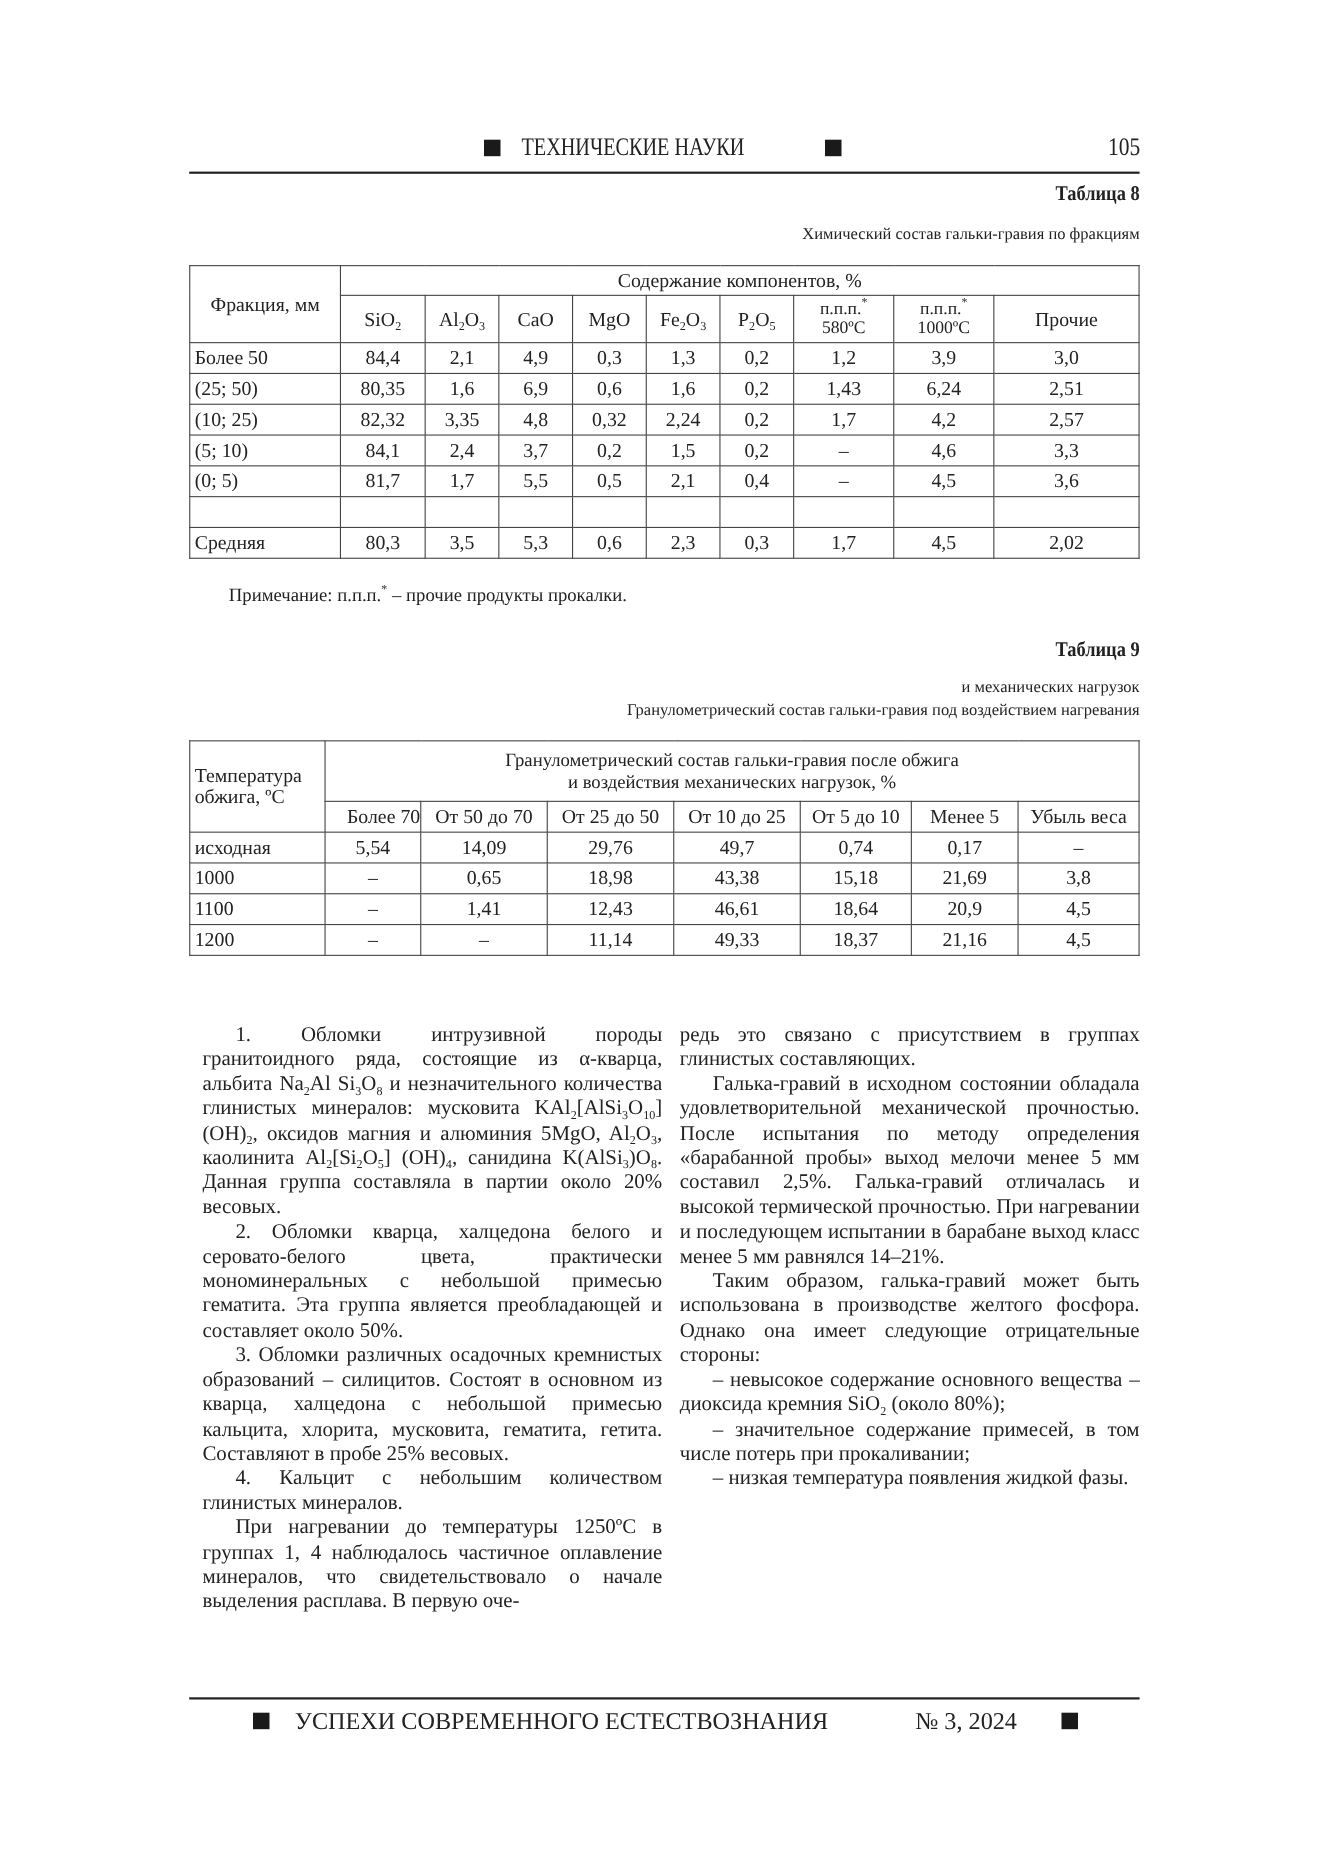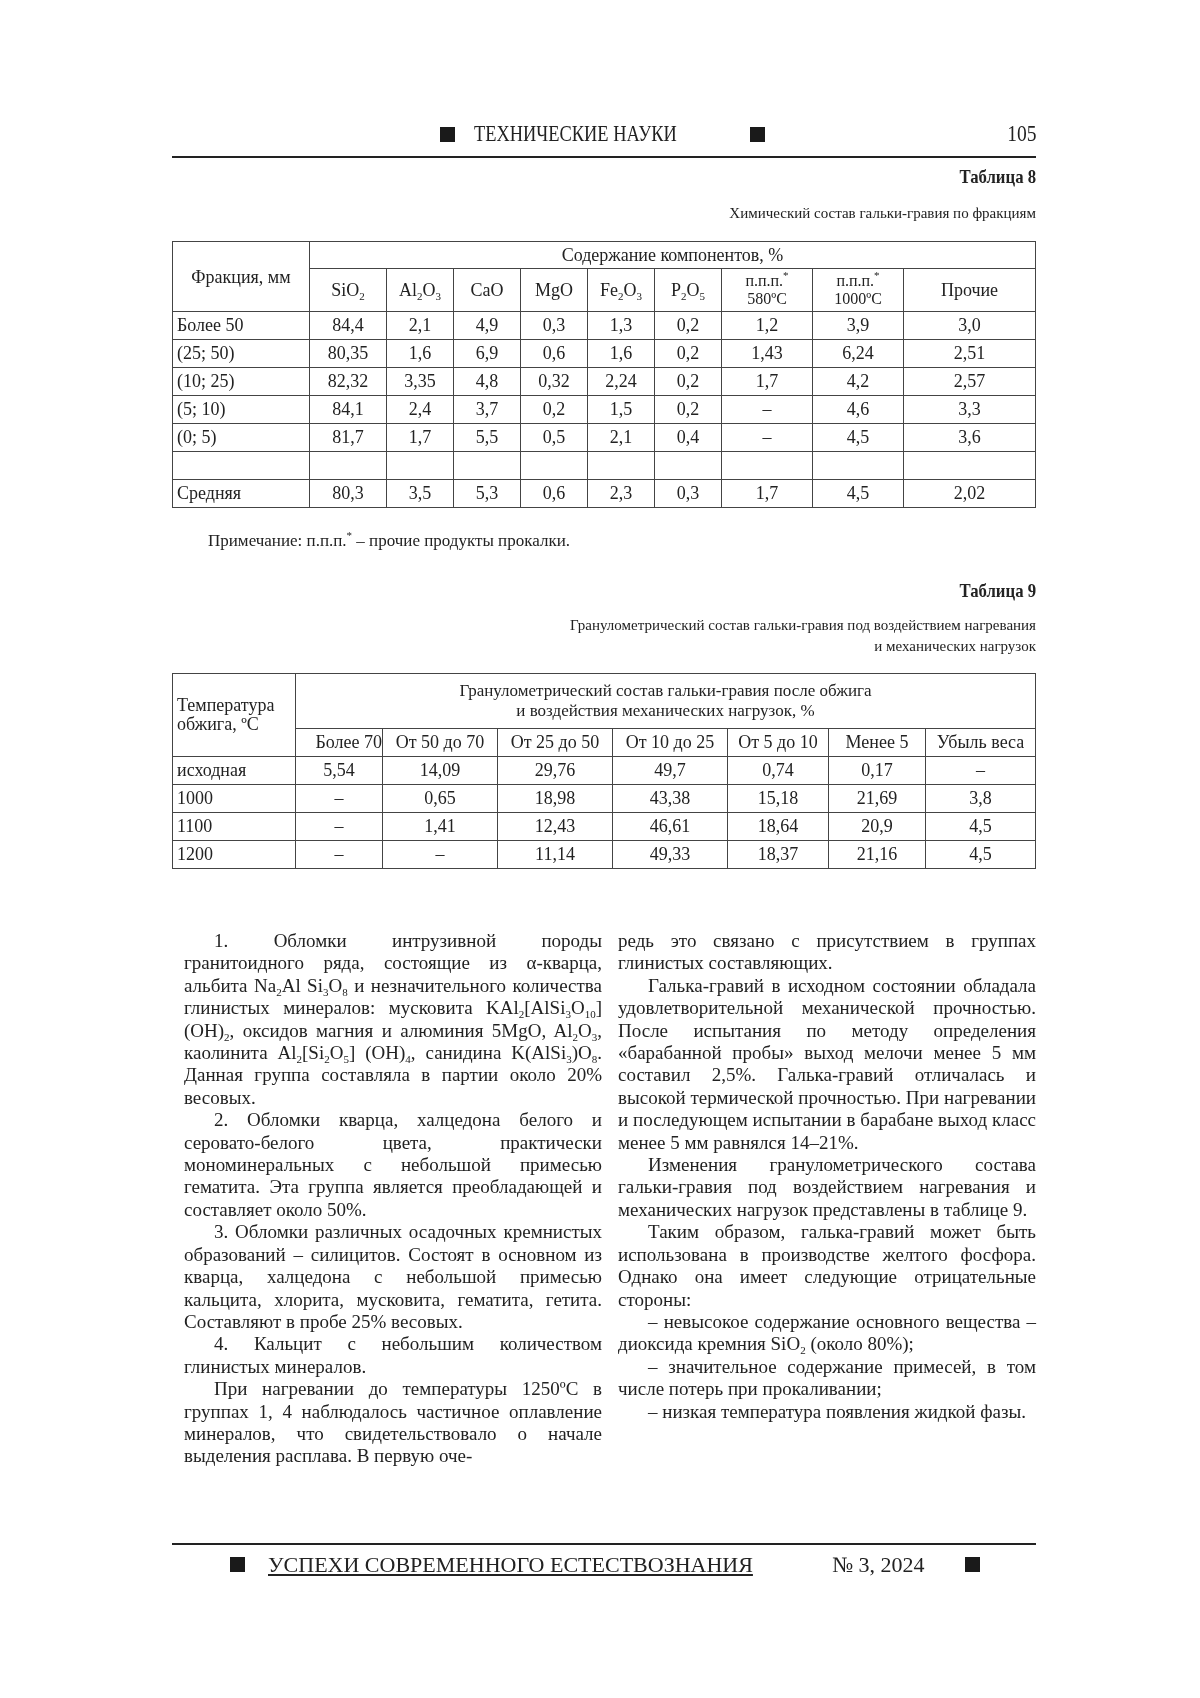--- a/index.html
+++ b/index.html
@@ -23,21 +23,21 @@
   sub { font-size:11px; vertical-align:-4px; line-height:0; }
   sup { font-size:11px; vertical-align:7px; line-height:0; }
   .note { position:absolute; left:36px; font-size:17px; }
   .col { position:absolute; width:418px; font-size:19px; line-height:22.4px; text-align:justify; }
   .col p { margin:0; text-indent:30px; }
   .col p.noind { text-indent:0; }
   .rule-bot { position:absolute; top:1543px; left:0; width:864px; height:2px; background:#222; }
   .footer { position:absolute; top:1552px; left:0; width:864px; height:30px; }
   .footer .sq1 { left:58px; top:5px; }
   .footer .sq2 { left:793px; top:5px; }
-  .footer .ftxt { position:absolute; left:96px; top:0px; font-size:22px; white-space:nowrap;text-decoration:underline; }
+  .footer .ftxt { position:absolute; left:96px; top:0px; font-size:22px; white-space:nowrap; }
   .footer .fissue { position:absolute; left:660px; top:0px; font-size:22px; white-space:nowrap; }
 </style>
 </head>
 <body>
 
 <div class="page">
 
   <div class="header">
     <span class="sq sq1"></span>
     <span class="ttl">ТЕХНИЧЕСКИЕ НАУКИ</span>
@@ -152,22 +152,22 @@
     </tr>
   </tbody>
     </table>
 
   <div class="note" style="top:531px;text-align:right;">
     <span>Примечание: п.п.п.</span><sup>*</sup><span> – прочие продукты прокалки.</span>
   </div>
 
   <div class="tbl-label" style="top:580px;">Таблица 9</div>
   <div class="caption" style="top:615px;">
+    <div>и механических нагрузок</div>
     <div>Гранулометрический состав гальки-гравия под воздействием нагревания</div>
-    <div>и механических нагрузок</div>
   </div>
 
   <table class="t t9" style="top:673px;">
     <tbody>
         <tr>
       <td rowspan="2" class="l" style="width:118px; line-height:19px;">Температура обжига, ºC</td>
       <td colspan="7" style="height:54px; line-height:20px; font-size:17px;">
         <div>Гранулометрический состав гальки-гравия после обжига</div>
         <div>и воздействия механических нагрузок, %</div>
       </td>
@@ -228,21 +228,20 @@
     <p><span>1. Обломки интрузивной породы гранитоидного ряда, состоящие из α-кварца, альбита Na</span><sub>2</sub><span>Al Si</span><sub>3</sub><span>O</span><sub>8</sub><span> и незначительного количества глинистых минералов: мусковита KAl</span><sub>2</sub><span>[AlSi</span><sub>3</sub><span>O</span><sub>10</sub><span>](OH)</span><sub>2</sub><span>, оксидов магния и алюминия 5MgO, Al</span><sub>2</sub><span>O</span><sub>3</sub><span>, каолинита Al</span><sub>2</sub><span>[Si</span><sub>2</sub><span>O</span><sub>5</sub><span>] (OH)</span><sub>4</sub><span>, санидина K(AlSi</span><sub>3</sub><span>)O</span><sub>8</sub><span>. Данная группа составляла в партии около 20% весовых.</span></p>
     <p>2. Обломки кварца, халцедона белого и серовато-белого цвета, практически мономинеральных с небольшой примесью гематита. Эта группа является преобладающей и составляет около 50%.</p>
     <p>3. Обломки различных осадочных кремнистых образований – силицитов. Состоят в основном из кварца, халцедона с небольшой примесью кальцита, хлорита, мусковита, гематита, гетита. Составляют в пробе 25% весовых.</p>
     <p>4. Кальцит с небольшим количеством глинистых минералов.</p>
     <p>При нагревании до температуры 1250ºC в группах 1, 4 наблюдалось частичное оплавление минералов, что свидетельствовало о начале выделения расплава. В первую оче-</p>
   </div>
 
   <div class="col" style="left:446px; top:930px;">
     <p class="noind">редь это связано с присутствием в группах глинистых составляющих.</p>
     <p>Галька-гравий в исходном состоянии обладала удовлетворительной механической прочностью. После испытания по методу определения «барабанной пробы» выход мелочи менее 5 мм составил 2,5%. Галька-гравий отличалась и высокой термической прочностью. При нагревании и последующем испытании в барабане выход класс менее 5 мм равнялся 14–21%.</p>
-    <p>Изменения гранулометрического состава гальки-гравия под воздействием нагревания и механических нагрузок представлены в таблице 9.</p>
     <p>Таким образом, галька-гравий может быть использована в производстве желтого фосфора. Однако она имеет следующие отрицательные стороны:</p>
     <p><span>– невысокое содержание основного вещества – диоксида кремния SiO</span><sub>2</sub><span> (около 80%);</span></p>
     <p>– значительное содержание примесей, в том числе потерь при прокаливании;</p>
     <p>– низкая температура появления жидкой фазы.</p>
   </div>
 
   <div class="rule-bot"></div>
   <div class="footer">
     <span class="sq sq1"></span>
     <span class="ftxt">УСПЕХИ СОВРЕМЕННОГО ЕСТЕСТВОЗНАНИЯ</span>

